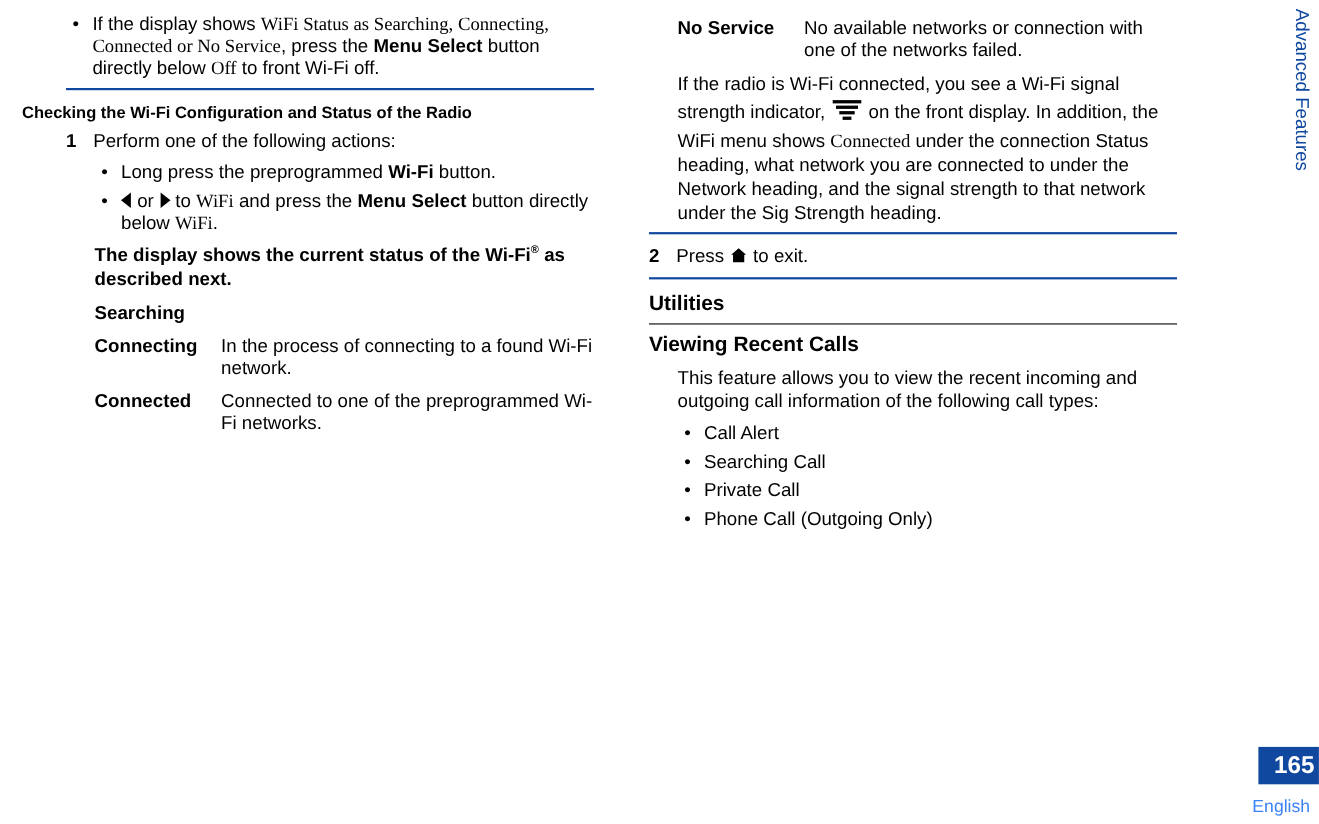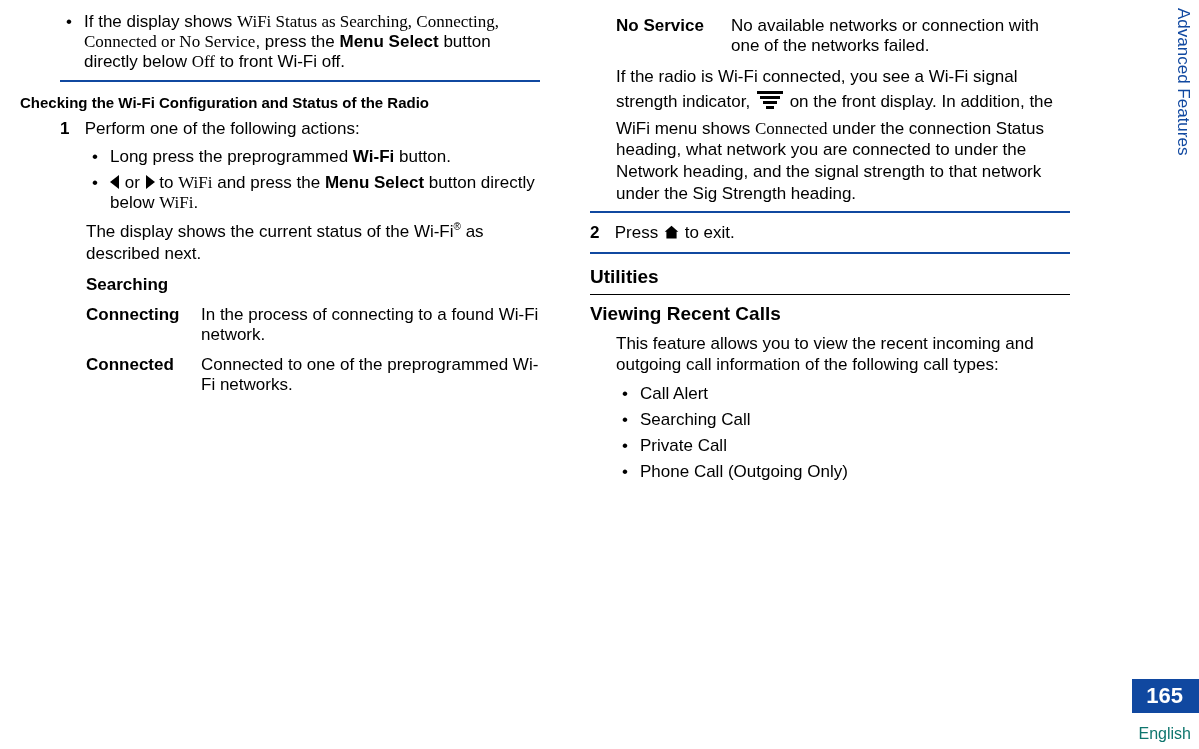--- a/index.html
+++ b/index.html
@@ -34,27 +34,27 @@
     font-size: 17px;
   }
   .page-num-box {
     position: absolute;
     right: 0;
     bottom: 36px;
     background: #1048a0;
     color: #fff;
     font-weight: bold;
     font-size: 22px;
-    padding: 4px 16px 4px 14px;
+    padding: 4px 4px 4px 14px;
   }
   .lang {
     position: absolute;
     right: 8px;
     bottom: 6px;
-    color: #0f766e;
+    color: #3b82f6;
     font-size: 16px;
   }
   .step-hr {
     border: none;
     border-top: 2px solid #1048a0;
     margin: 6px 0 10px 0;
   }
   h3.section {
     font-size: 15px;
     font-weight: bold;
@@ -179,21 +179,21 @@
 
           <ul class="bul">
             <li>
               <span>Long press the preprogrammed </span><span class="b">Wi-Fi</span><span> button.</span>
             </li>
             <li>
               <span class="tri-left"></span><span> or </span><span class="tri-right"></span><span> to </span><span class="serif">WiFi</span><span> and press the </span><span class="b">Menu Select</span><span> button directly below </span><span class="serif">WiFi</span><span>.</span>
             </li>
           </ul>
 
-          <div class="para" style="margin-left:0;">
+          <div class="para" style="margin-left:0;font-weight:bold;">
             <span>The display shows the current status of the Wi-Fi</span><sup class="reg">®</sup><span> as described next.</span>
           </div>
 
           <div class="status-table" style="margin-left:0;">
             <div class="status-row">
               <div class="status-term">Searching</div>
             </div>
             <div class="status-row">
               <div class="status-term">Connecting</div>
               <div class="status-desc">In the process of connecting to a found Wi-Fi network.</div>

